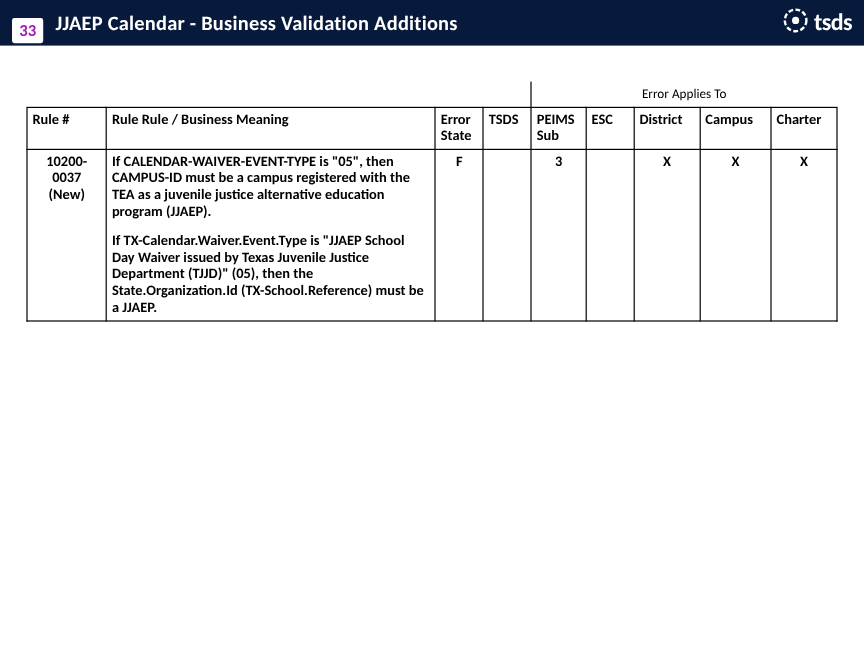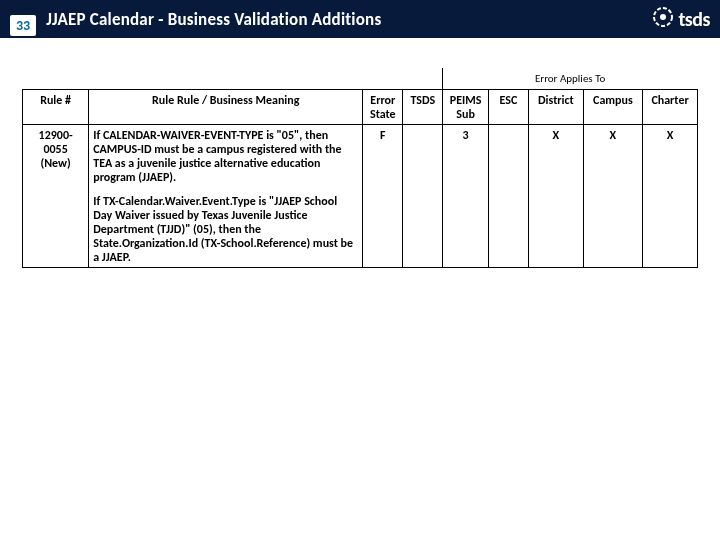--- a/index.html
+++ b/index.html
@@ -8,21 +8,21 @@
   .titlebar {
     display: flex;
     align-items: center;
     background: #071a3b;
     color: #fff;
     height: 38px;
     padding: 0 10px;
   }
   .pagebox {
     background: #fff;
-    color: #0369a1;
+    color: #a21caf;
     font-weight: 700;
     font-size: 14px;
     padding: 2px 6px;
     margin-right: 10px;
     border-radius: 2px;
     margin-top: 12px;
   }
   .title-text {
     flex: 1;
     font-weight: 700;
@@ -52,21 +52,21 @@
     width: 100%;
     table-layout: fixed;
     font-size: 12px;
   }
   table.grid th, table.grid td {
     border: 1.5px solid #000;
     padding: 3px 4px;
     vertical-align: top;
   }
   table.grid th {
-    text-align: center;
+    text-align: left;
     font-weight: 700;
   }
   .col-rule   { width: 58px; }
   .col-text   { width: 240px; }
   .col-narrow { width: 35px; }
   .col-peims  { width: 40px; }
   .col-esc    { width: 35px; }
   .col-dist   { width: 48px; }
   .col-camp   { width: 52px; }
   .col-chart  { width: 48px; }
@@ -117,21 +117,21 @@
       <th>Rule Rule / Business Meaning</th>
       <th>Error State</th>
       <th>TSDS</th>
       <th>PEIMS Sub</th>
       <th>ESC</th>
       <th>District</th>
       <th>Campus</th>
       <th>Charter</th>
     </tr>
     <tr>
-      <td class="center bold">12900-0055 (New)</td>
+      <td class="center bold">10200-0037 (New)</td>
       <td class="bold">
         <div>If CALENDAR-WAIVER-EVENT-TYPE is "05", then CAMPUS-ID must be a campus registered with the TEA as a juvenile justice alternative education program (JJAEP).</div>
         <div style="height:10px"></div>
         <div>If TX-Calendar.Waiver.Event.Type is "JJAEP School Day Waiver issued by Texas Juvenile Justice Department (TJJD)" (05), then the State.Organization.Id (TX-School.Reference) must be a JJAEP.</div>
       </td>
       <td class="center bold">F</td>
       <td class="center bold"></td>
       <td class="center bold">3</td>
       <td class="center bold"></td>
       <td class="center bold">X</td>

